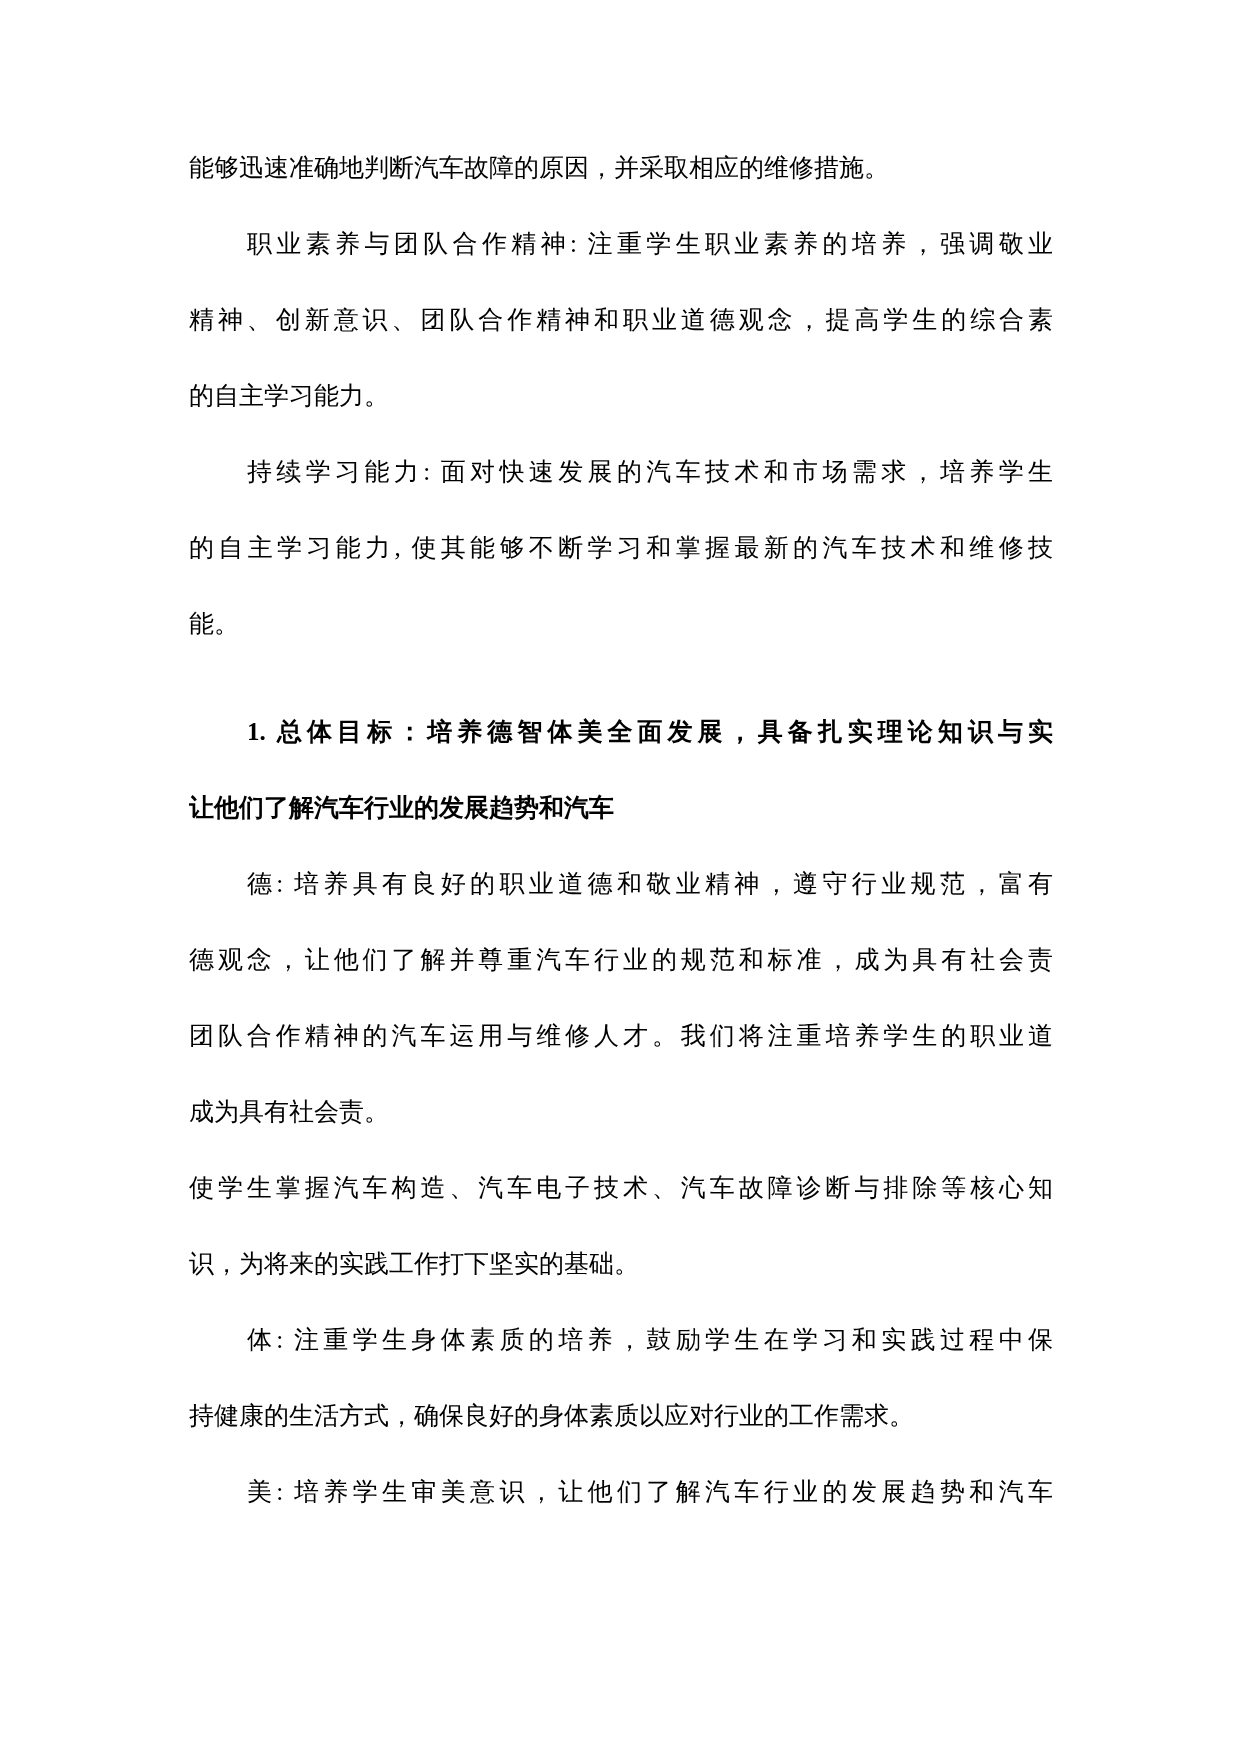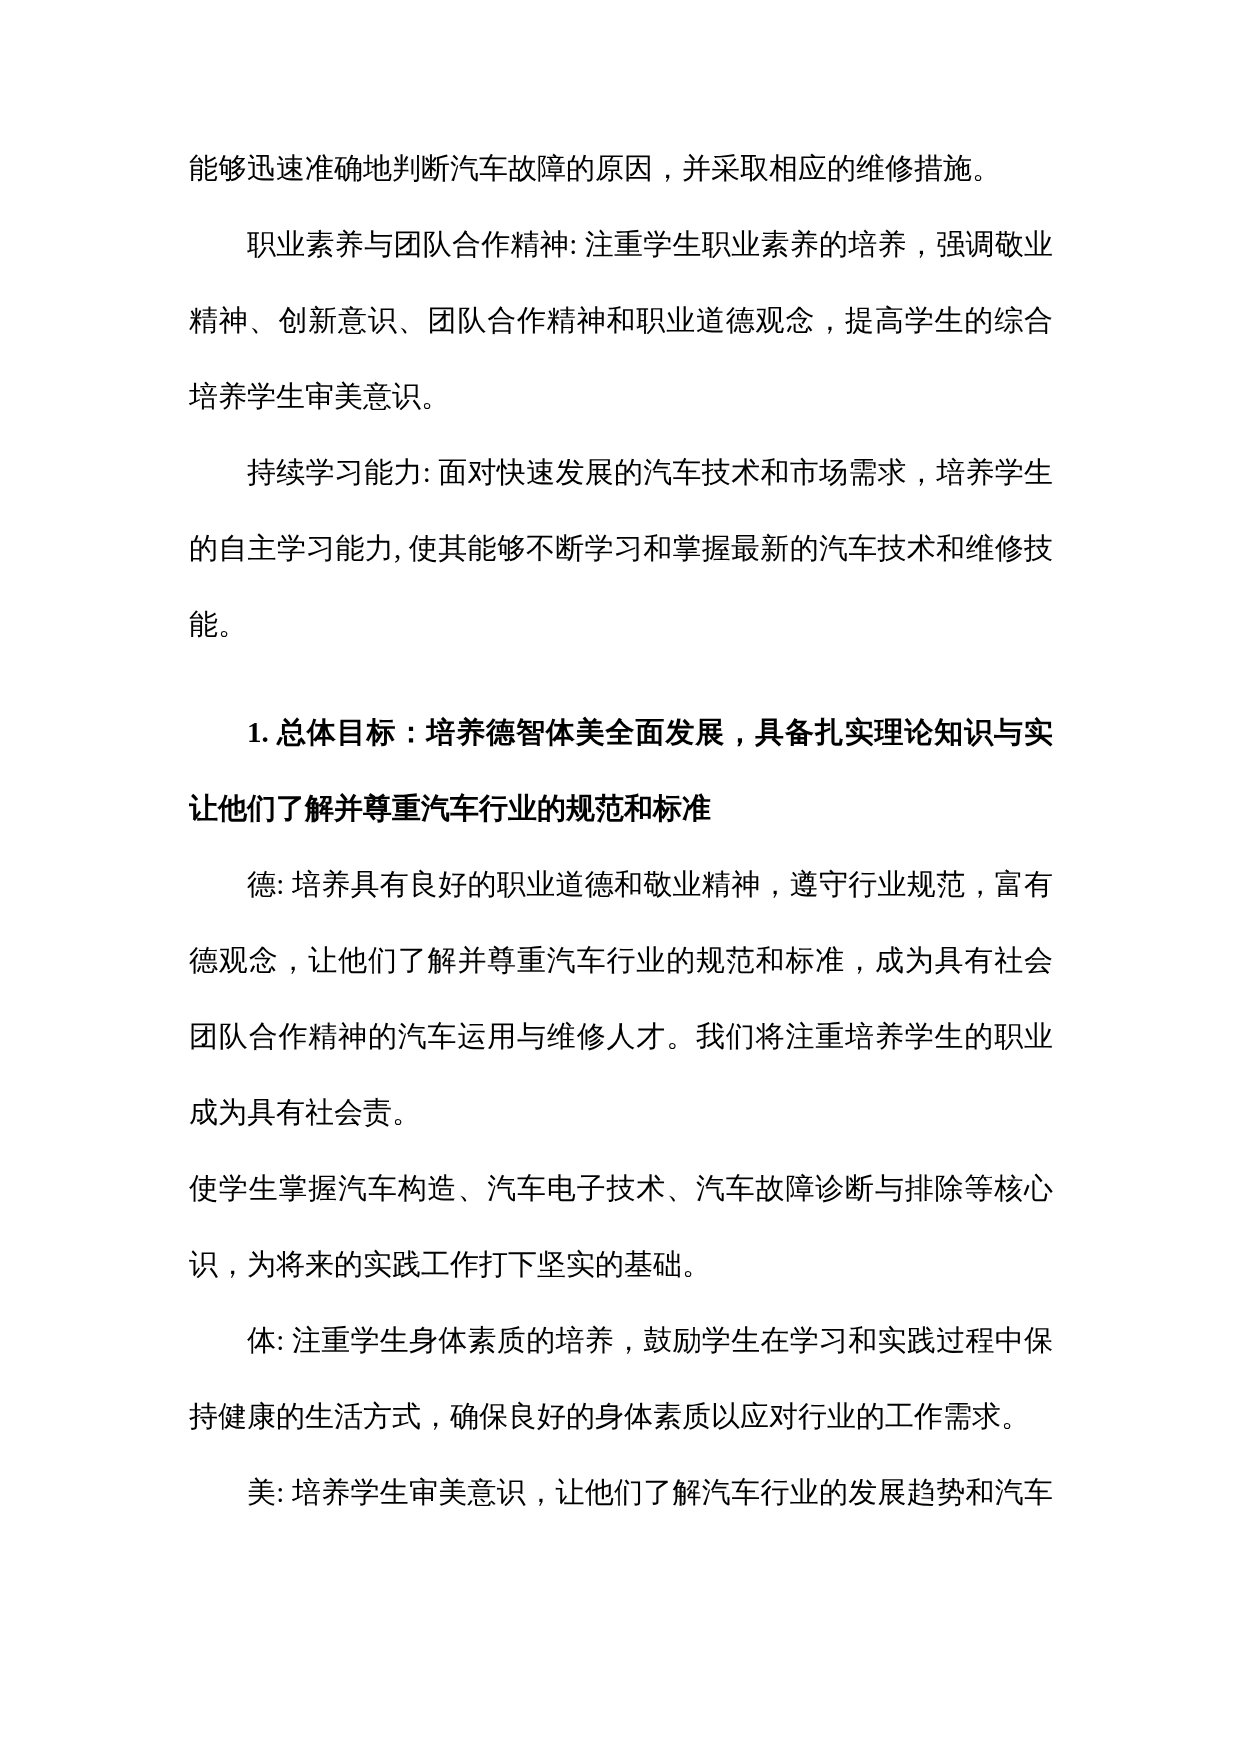--- a/index.html
+++ b/index.html
@@ -20,21 +20,21 @@
     background: #ffffff;
     overflow: hidden;
   }
   .text-block {
     position: absolute;
     left: 189px;
     top: 130px;
     width: 864px;
   }
   .line {
-    font-size: 29px;
+    font-size: 25px;
     line-height: 76px;
     height: 76px;
     text-align: justify;
     text-justify: inter-character;
     overflow: hidden;
     font-family: Liberation Serif, serif;
   }
   .line.fill {
     text-align-last: justify;
     -moz-text-align-last: justify;
@@ -50,26 +50,26 @@
   }
 </style>
 </head>
 <body>
 
 <div class="page">
   <div class="text-block">
       <div class="line">能够迅速准确地判断汽车故障的原因，并采取相应的维修措施。</div>
       <div class="line fill indent">职业素养与团队合作精神: 注重学生职业素养的培养，强调敬业</div>
       <div class="line fill">精神、创新意识、团队合作精神和职业道德观念，提高学生的综合素</div>
-      <div class="line">培养学生审美意识。</div>
+      <div class="line">的自主学习能力。</div>
       <div class="line fill indent">持续学习能力: 面对快速发展的汽车技术和市场需求，培养学生</div>
       <div class="line fill">的自主学习能力, 使其能够不断学习和掌握最新的汽车技术和维修技</div>
       <div class="line">能。</div>
       <div class="line fill indent bold space-before">1. 总体目标：培养德智体美全面发展，具备扎实理论知识与实</div>
-      <div class="line bold">让他们了解并尊重汽车行业的规范和标准</div>
+      <div class="line bold">让他们了解汽车行业的发展趋势和汽车</div>
       <div class="line fill indent">德: 培养具有良好的职业道德和敬业精神，遵守行业规范，富有</div>
       <div class="line fill">德观念，让他们了解并尊重汽车行业的规范和标准，成为具有社会责</div>
       <div class="line fill">团队合作精神的汽车运用与维修人才。我们将注重培养学生的职业道</div>
       <div class="line">成为具有社会责。</div>
       <div class="line fill">使学生掌握汽车构造、汽车电子技术、汽车故障诊断与排除等核心知</div>
       <div class="line">识，为将来的实践工作打下坚实的基础。</div>
       <div class="line fill indent">体: 注重学生身体素质的培养，鼓励学生在学习和实践过程中保</div>
       <div class="line">持健康的生活方式，确保良好的身体素质以应对行业的工作需求。</div>
       <div class="line fill indent">美: 培养学生审美意识，让他们了解汽车行业的发展趋势和汽车</div>
     </div>

